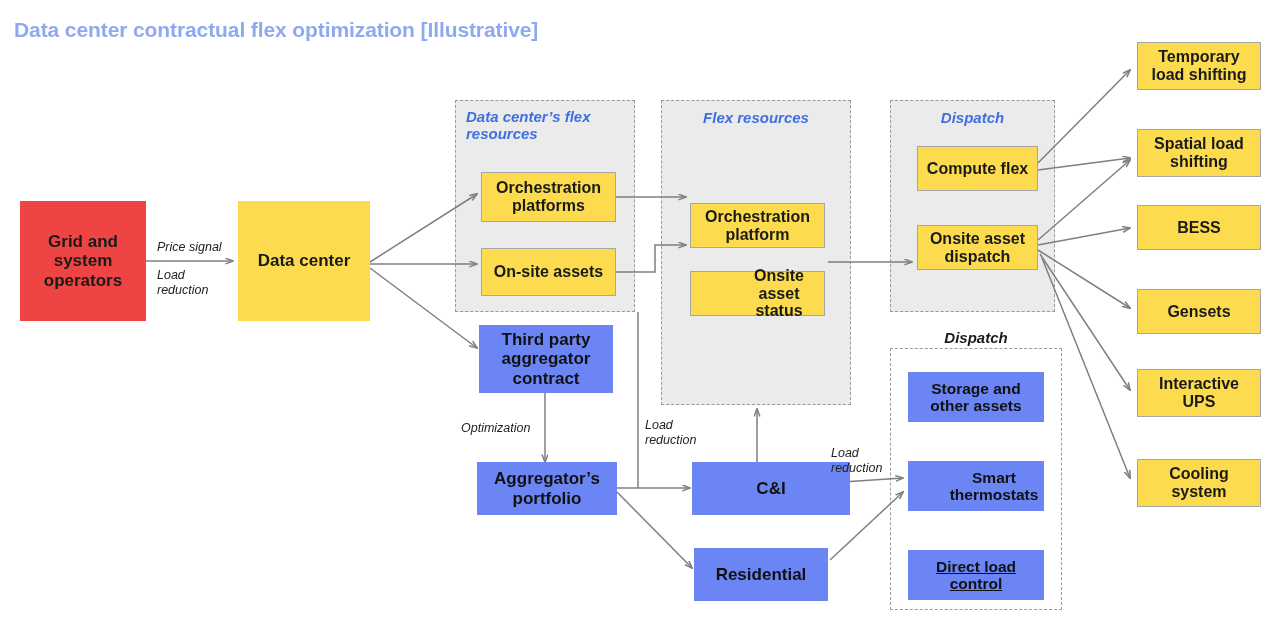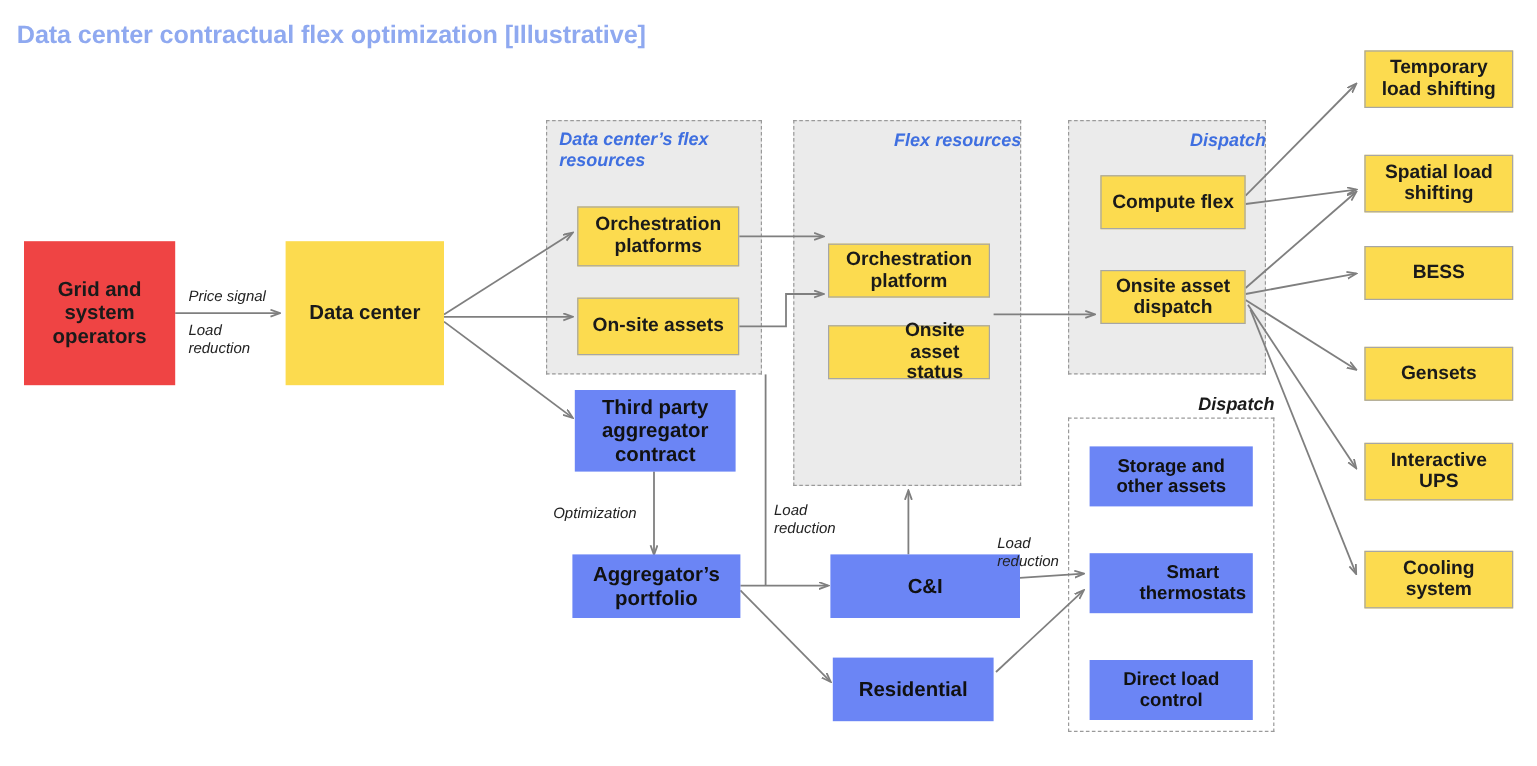--- a/index.html
+++ b/index.html
@@ -22,21 +22,21 @@
   .n-yellow-plain{background:#fcdb4f;border:none;font-size:17px;}
   .n-blue{background:#6b85f5;border:none;font-size:17px;color:#111;}
   .n-blue-sm{background:#6b85f5;border:none;font-size:15.5px;color:#111;}
 
   
   .group{position:absolute;box-sizing:border-box;border:1.6px dashed #9a9a9a;z-index:1;}
   .group.filled{background:#ebebeb;}
   .group.plain{background:transparent;}
 
   .group-title{position:absolute;font-style:italic;font-weight:bold;font-size:15px;
-               color:#3f6fe0;z-index:6;line-height:1.15;text-align:right;}
+               color:#3f6fe0;z-index:6;line-height:1.15;text-align:center;}
   .group-title.dark{color:#1a1a1a;}
 
   
   .elabel{position:absolute;font-style:italic;font-size:12.5px;color:#222;
           line-height:1.2;z-index:6;white-space:nowrap;}
 
   svg#wires{position:absolute;left:0;top:0;width:1281px;height:638px;z-index:2;
             pointer-events:none;}
   svg#wires line, svg#wires path{stroke:#7f7f7f;stroke-width:1.5px;fill:none;}
 </style>
@@ -157,21 +157,21 @@
   </div>
 
   <div class="node n-blue-sm" style="left:908px;top:372px;width:136px;height:50px;">
     <span>Storage and other assets</span>
   </div>
 
   <div class="node n-blue-sm" style="left:908px;top:461px;width:136px;height:50px;padding-left:36px;">
     <span>Smart thermostats</span>
   </div>
 
-  <div class="node n-blue-sm" style="left:908px;top:550px;width:136px;height:50px;">
+  <div class="node n-blue-sm" style="left:908px;top:550px;width:136px;height:50px;text-decoration:underline;">
     <span>Direct load control</span>
   </div>
 
   <div class="node n-yellow" style="left:1137px;top:42px;width:124px;height:48px;">
     <span>Temporary load shifting</span>
   </div>
 
   <div class="node n-yellow" style="left:1137px;top:129px;width:124px;height:48px;">
     <span>Spatial load shifting</span>
   </div>

